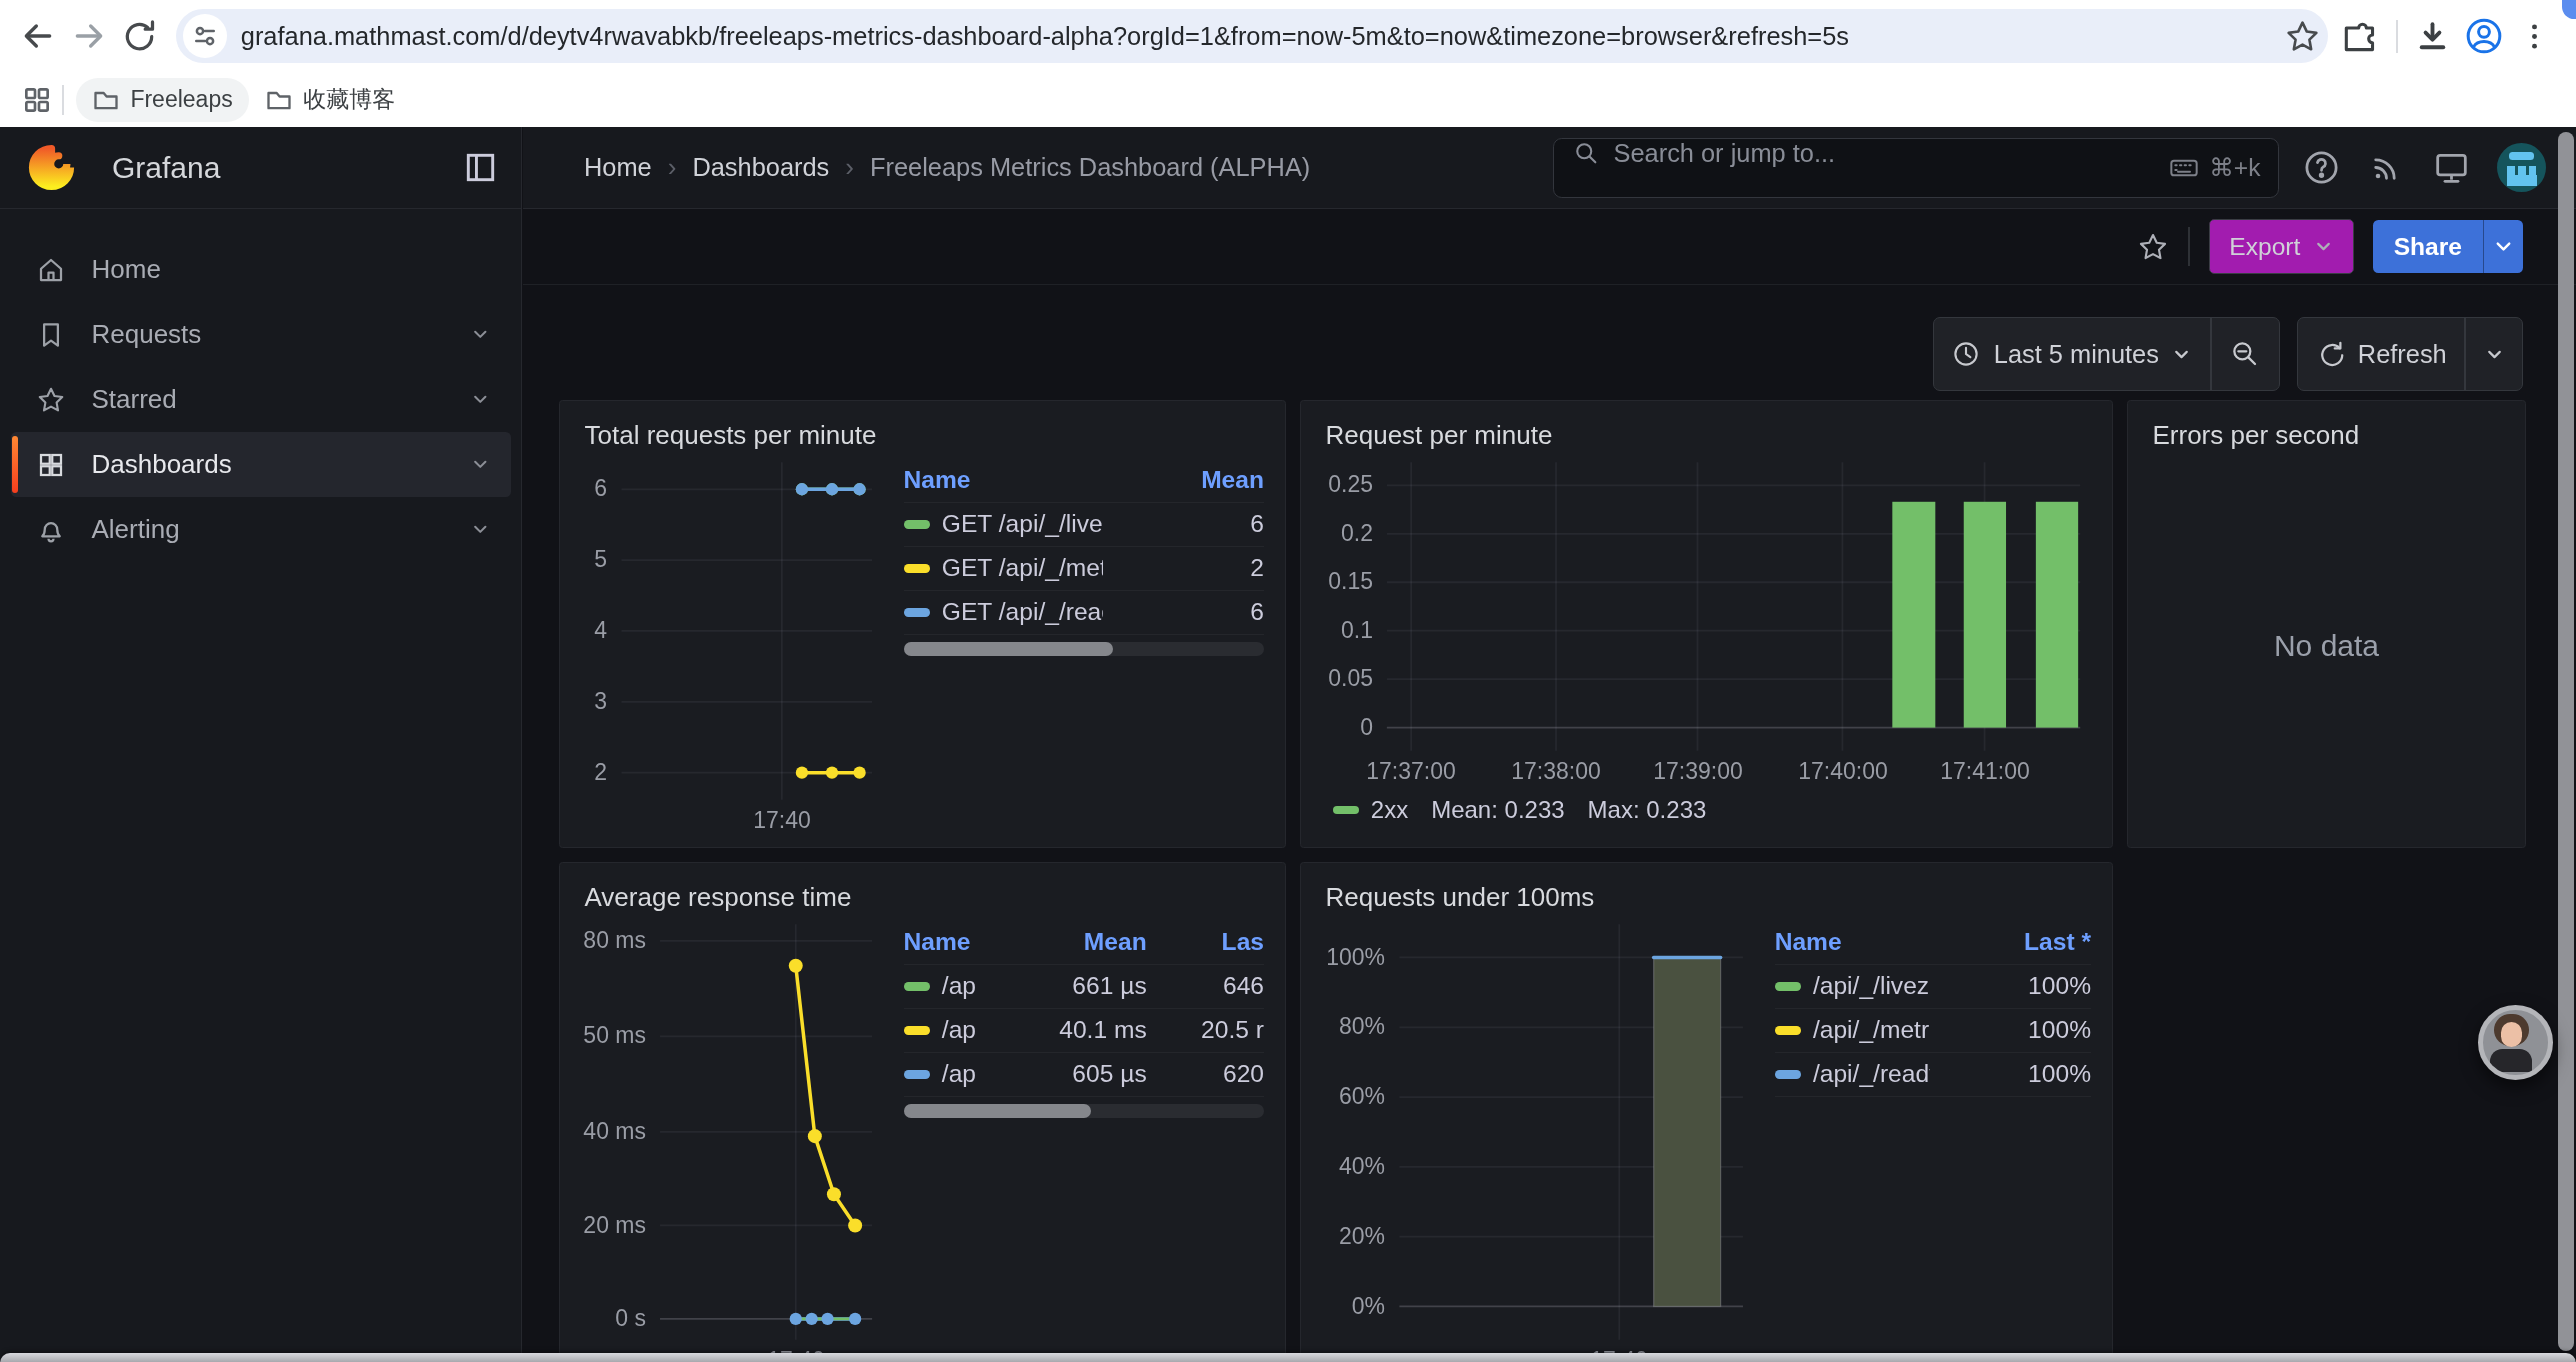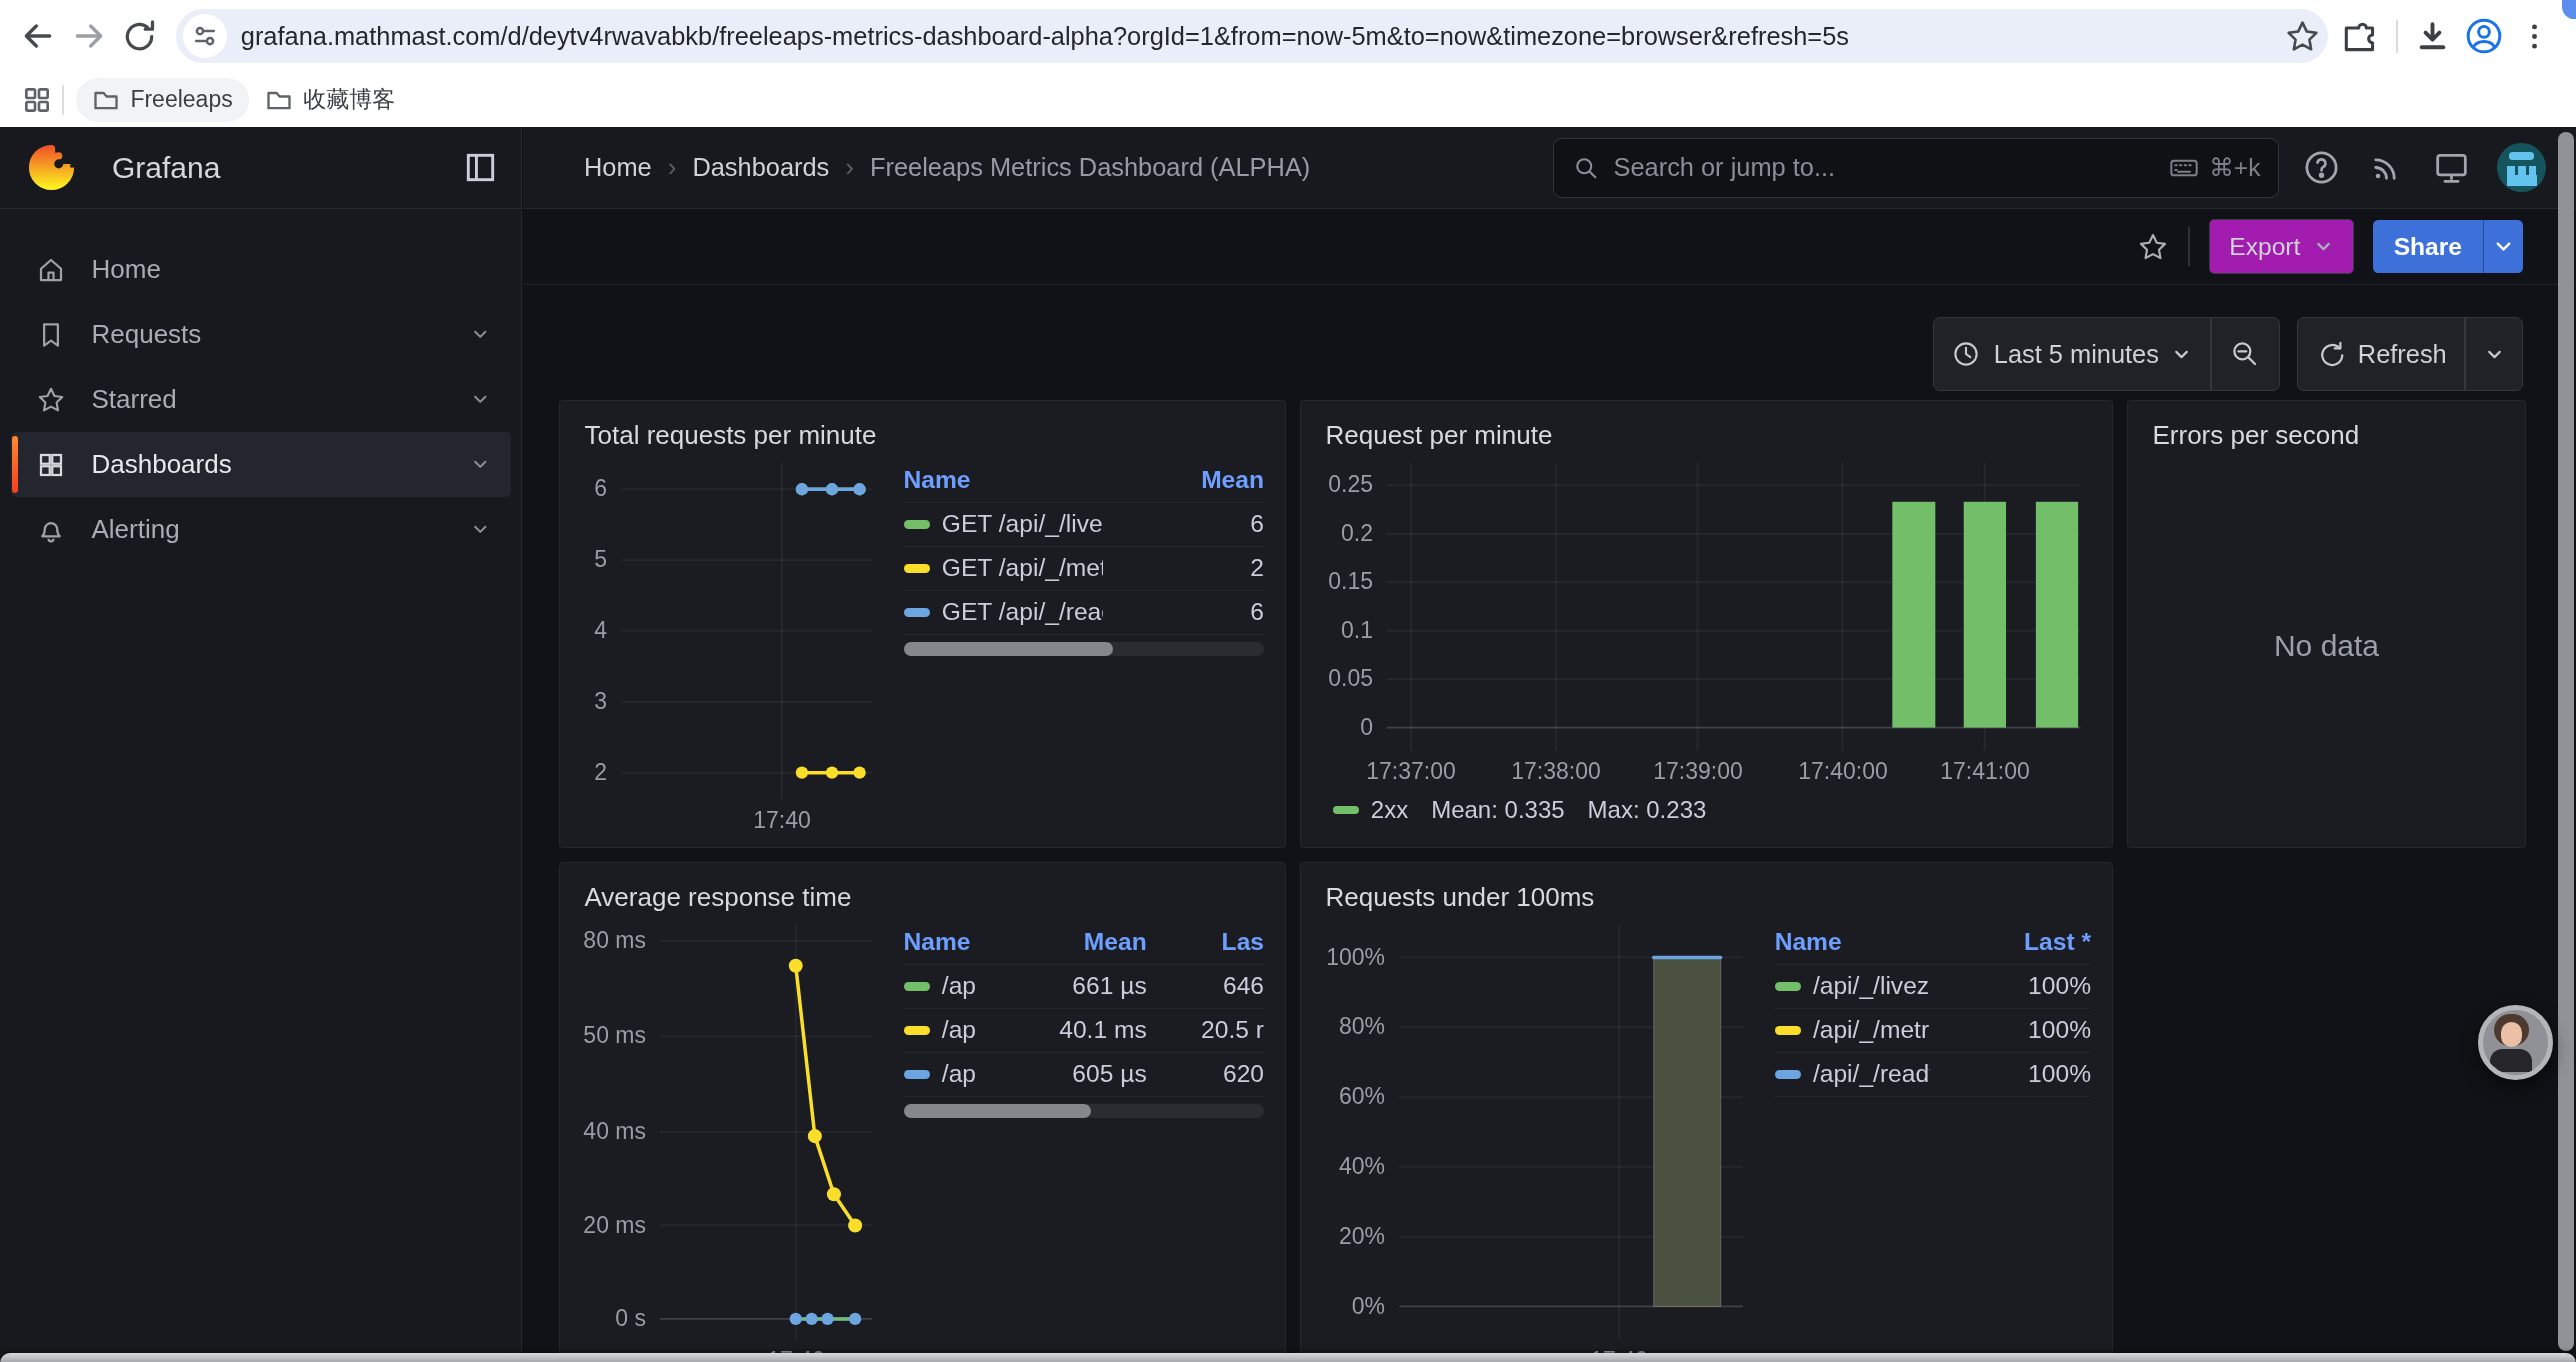--- a/index.html
+++ b/index.html
@@ -34,21 +34,21 @@
   .sb-item.sel{background:#24262d;color:#e8e9ed;}
   .sb-item.sel .accent{position:absolute;left:1.8px;top:4.4px;bottom:4.4px;width:6.1px;border-radius:3.5px;
      background:linear-gradient(180deg,#ff8833 0%,#f53e1e 100%);}
   .main{position:absolute;left:523px;top:0;right:0;bottom:0;display:flex;flex-direction:column;}
   .gf-header{height:81px;background:#17191e;border-bottom:1.8px solid #26282e;display:flex;align-items:center;
              padding:0 30px 0 61px;flex:none;}
   .crumbs{display:flex;align-items:center;gap:16px;font-size:25.4px;color:#d0d2d8;white-space:nowrap;}
   .crumb-sep{color:#5c5f68;font-size:26px;}
   .crumb.dim{color:#989ba5;}
   .searchbox{margin-left:auto;width:689px;height:58px;border-radius:8.8px;border:1.8px solid #33363d;background:#0f1115;
-             display:flex;align-items:center;padding:0 17.5px;gap:14px;flex:none;}
+             display:flex;padding:0 17.5px;gap:14px;flex:none;}
   .searchbox .ph{font-size:25.4px;color:#898d97;flex:1;}
   .shortcut{display:flex;align-items:center;gap:8.8px;color:#7d8089;font-size:24.6px;}
   .hbtn{width:46px;height:46px;display:flex;align-items:center;justify-content:center;margin-left:19px;flex:none;}
   .gavatar{position:relative;width:49px;height:49px;border-radius:50%;background:#15545c;overflow:hidden;margin-left:23px;flex:none;}
   .gavatar div{position:absolute;background:#62c3ef;}
   .subheader{height:75px;background:#111217;border-bottom:1.8px solid #1f2126;display:flex;align-items:center;
              justify-content:flex-end;padding-right:53px;gap:19px;flex:none;}
   .ghost-btn{height:53px;padding:0 19px;border-radius:5.3px;border:1.8px solid #3a3d44;background:#a21caf;
              display:flex;align-items:center;gap:12.3px;font-size:24.6px;color:#d0d2d8;}
   .share-grp{display:flex;}
@@ -524,21 +524,21 @@
                   <div class="xtick" style="left: 234px; top: 301px; transform: translateX(-50%);">17:38:00</div>
                   <div class="xtick" style="left: 376px; top: 301px; transform: translateX(-50%);">17:39:00</div>
                   <div class="xtick" style="left: 521px; top: 301px; transform: translateX(-50%);">17:40:00</div>
                   <div class="xtick" style="left: 663px; top: 301px; transform: translateX(-50%);">17:41:00</div>
                 </div>
               <div class="legend">
                 <span style="display:flex;align-items:center;gap:12.3px;">
                   <span class="swatch" style="background:#73BF69;"></span>
                   <span>2xx</span>
                 </span>
-                <span>Mean: 0.335</span>
+                <span>Mean: 0.233</span>
                 <span>Max: 0.233</span>
               </div>
             </div>
           </div>
           <div class="panel" style="width:399px;height:448px;">
             <div class="ptitle">Errors per second</div>
             <div class="nodata-body">
               <span class="nodata">No data</span>
             </div>
           </div>

